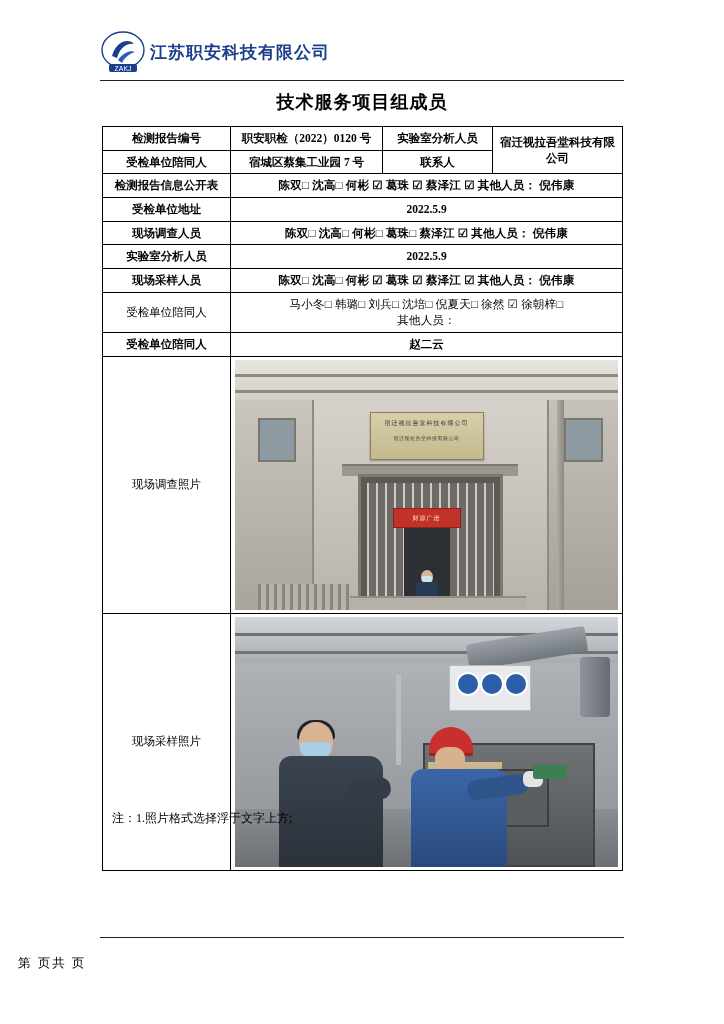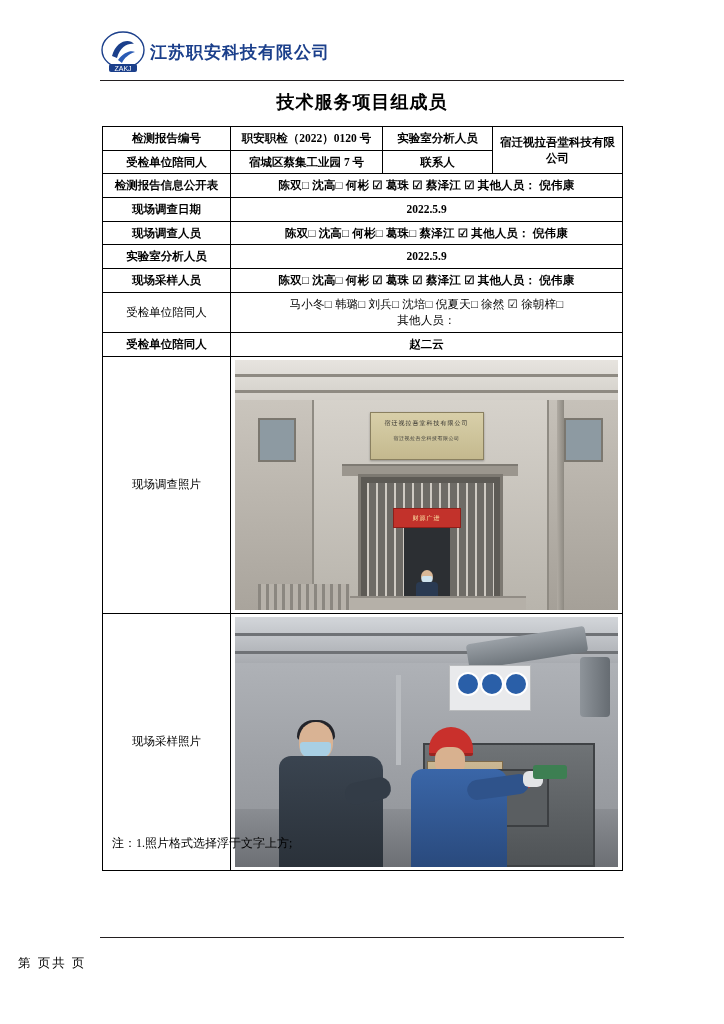--- a/index.html
+++ b/index.html
@@ -104,21 +104,21 @@
     height: 250px;
   }
   .photo-frame {
     width: 100%;
     height: 100%;
     position: relative;
     overflow: hidden;
   }
   .note {
     position: absolute;
-    top: 835px;
+    top: 810px;
     left: 112px;
     font-size: 12px;
     color: #000;
   }
   .footer-rule {
     position: absolute;
     bottom: 86px;
     left: 100px;
     right: 100px;
     border-bottom: 1px solid #231f20;
@@ -230,21 +230,21 @@
       <tr class="row-h">
         <td class="label">受检单位陪同人</td>
         <td>宿城区蔡集工业园 7 号</td>
         <td>联系人</td>
       </tr>
       <tr class="row-h">
         <td class="label">检测报告信息公开表</td>
         <td colspan="3" class="people">陈双□ 沈高□ 何彬 ☑ 葛珠 ☑ 蔡泽江 ☑ 其他人员： 倪伟康</td>
       </tr>
       <tr class="row-h">
-        <td class="label">现场调查日期</td>
+        <td class="label">受检单位地址</td>
         <td colspan="3">2022.5.9</td>
       </tr>
       <tr class="row-h">
         <td class="label">现场调查人员</td>
         <td colspan="3" class="people">陈双□ 沈高□ 何彬□ 葛珠□ 蔡泽江 ☑ 其他人员： 倪伟康</td>
       </tr>
       <tr class="row-h">
         <td class="label">实验室分析人员</td>
         <td colspan="3">2022.5.9</td>
       </tr>

